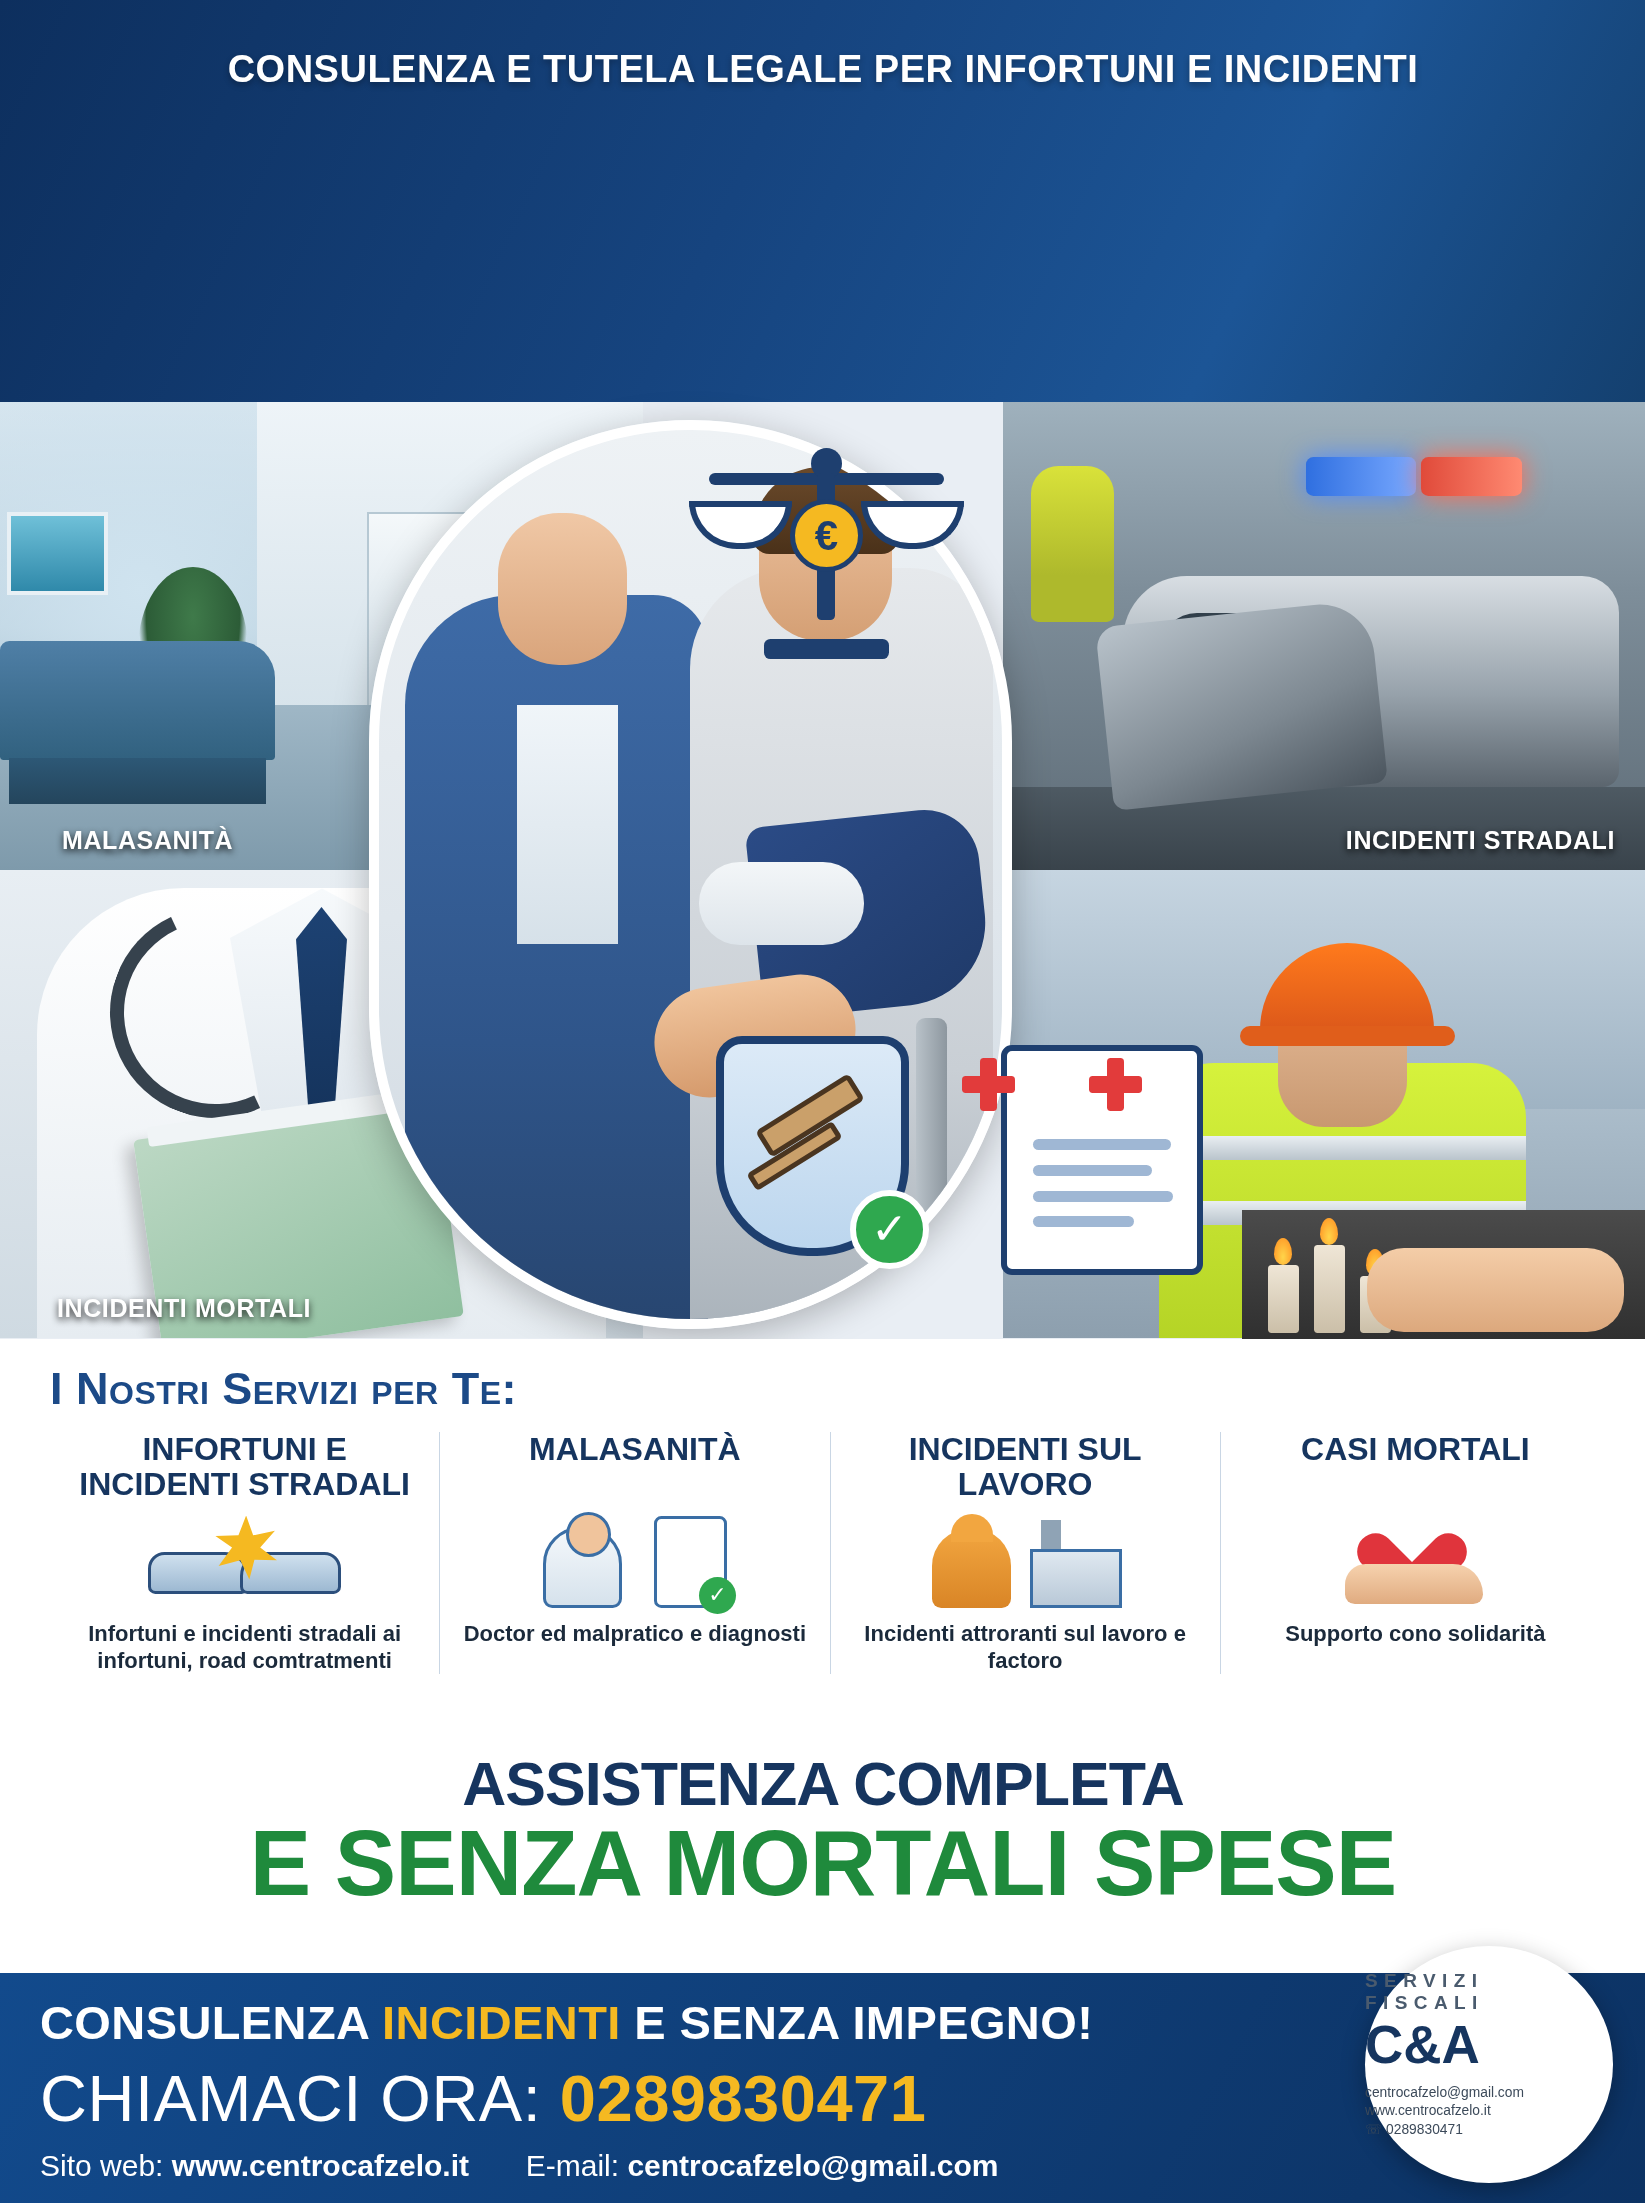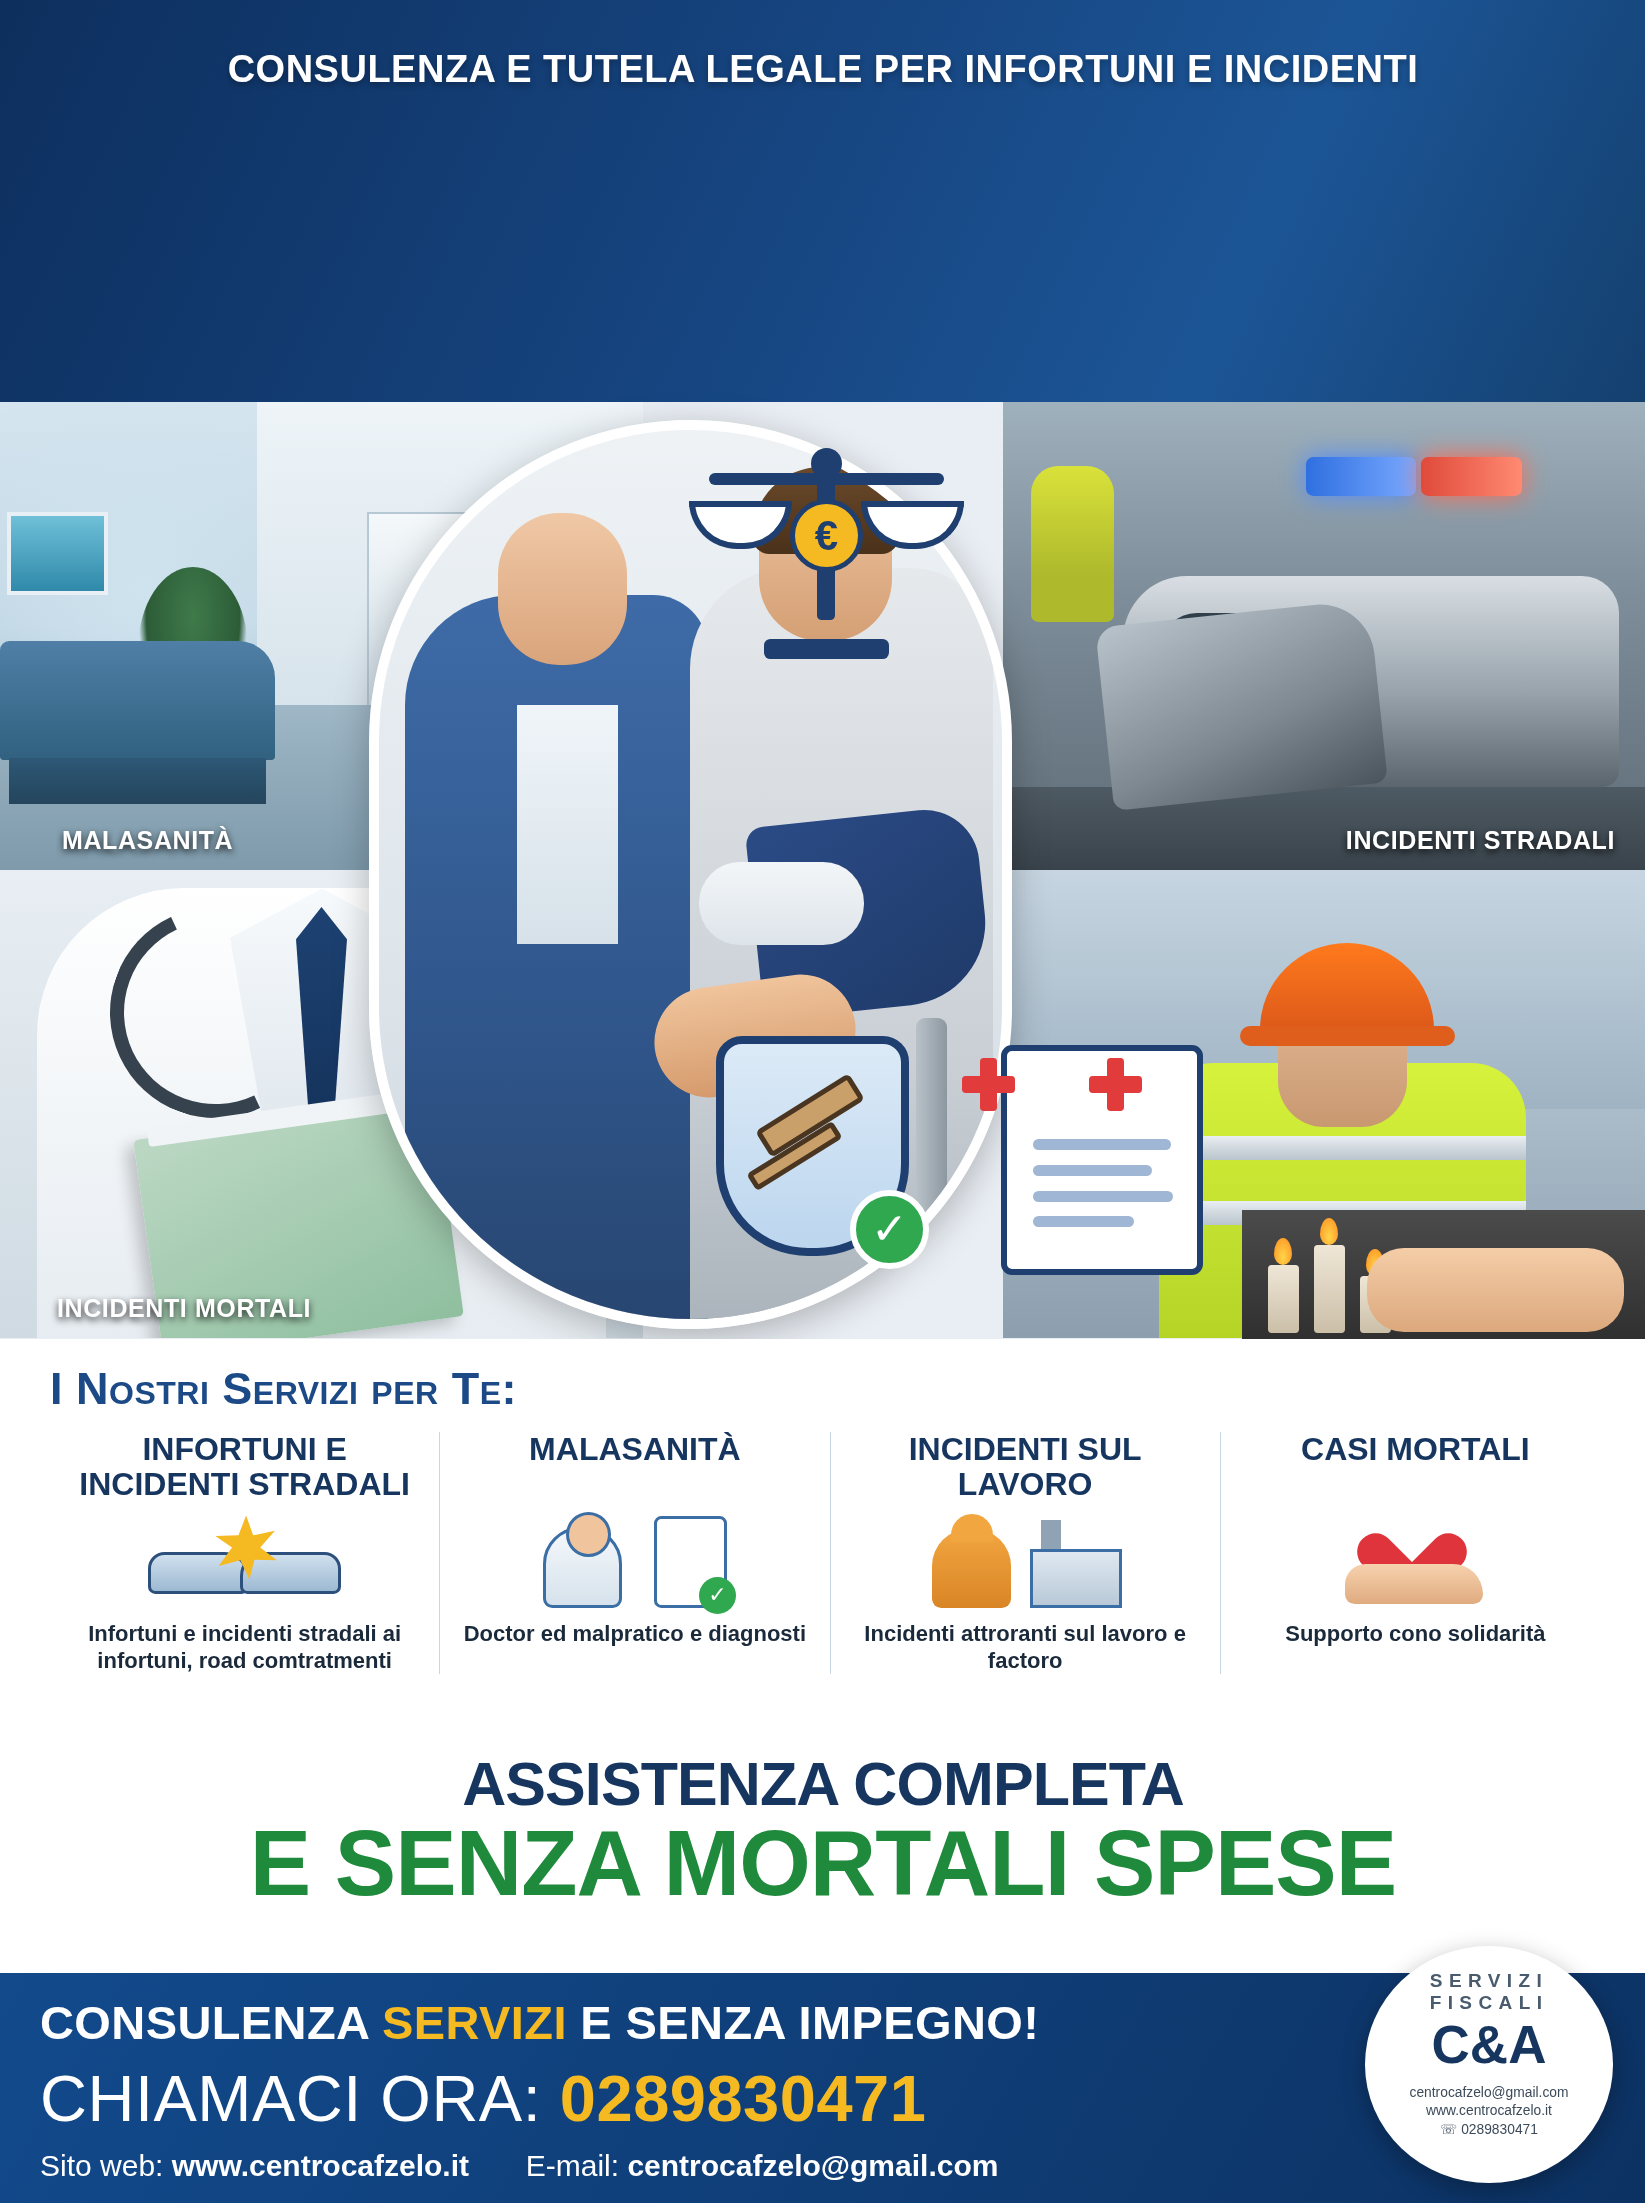--- a/index.html
+++ b/index.html
@@ -420,21 +420,21 @@
   .f-line1 .gold { color: #f5b921; }
   .f-line2 { margin-top: 11px; font-size: 65px; letter-spacing: 0.5px; }
   .f-line2 .num { color: #f5b921; font-weight: bold; }
   .f-line3 { margin-top: 13px; font-size: 30px; }
   .f-line3 .b { font-weight: bold; }
   .f-line3 .gap { display: inline-block; width: 40px; }
   .logo-badge {
     position: absolute; right: 33px; top: -27.5px; width: 248px; height: 237px;
     background: #ffffff; border-radius: 50%;
     box-shadow: 0 7.3px 24px rgba(0,0,0,0.3);
-    text-align: center;
+    text-align: left;
     color: #16355f;
     padding-top: 48px;
   }
   .logo-arc {
     position:absolute; left: 0; top: 24px; width: 248px; font-size: 19px; letter-spacing: 6.4px;
     color: #4a5b6e; font-weight: bold;
   }
   .logo-main { font-size: 53px; font-weight: bold; color: #16355f; margin-top: 20px; }
   .logo-sub { font-size: 13.8px; color: #3c4a5a; margin-top: 9.2px; line-height: 1.35; }
 </style>
@@ -597,21 +597,21 @@
     </div>
   </div>
 
   <div class="slogan">
     <div class="slogan-1">ASSISTENZA COMPLETA</div>
     <div class="slogan-2">E SENZA MORTALI SPESE</div>
   </div>
 
   <div class="footer">
     <div class="f-line1">
-      <span>CONSULENZA </span><span class="gold">SERVIZI</span><span> E SENZA IMPEGNO!</span>
+      <span>CONSULENZA </span><span class="gold">INCIDENTI</span><span> E SENZA IMPEGNO!</span>
     </div>
     <div class="f-line2">
       <span>CHIAMACI ORA:</span>
       <span class="num">0289830471</span>
     </div>
     <div class="f-line3">
       <span>Sito web:</span>
       <span class="b">www.centrocafzelo.it</span>
       <span class="gap"></span>
       <span>E-mail:</span>

